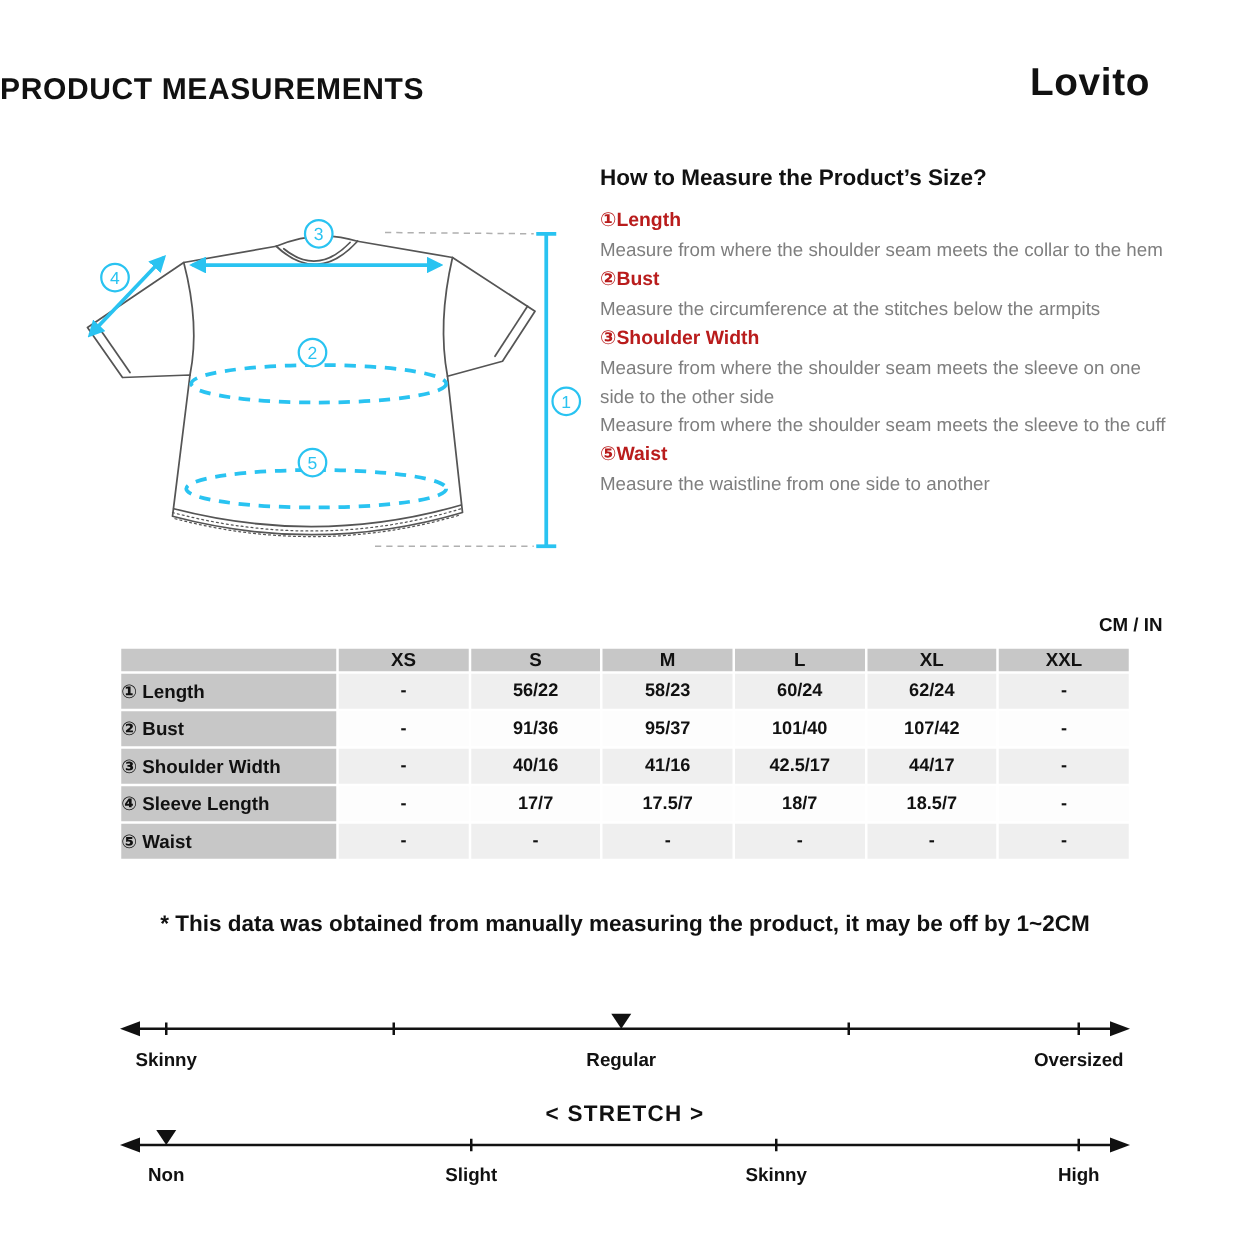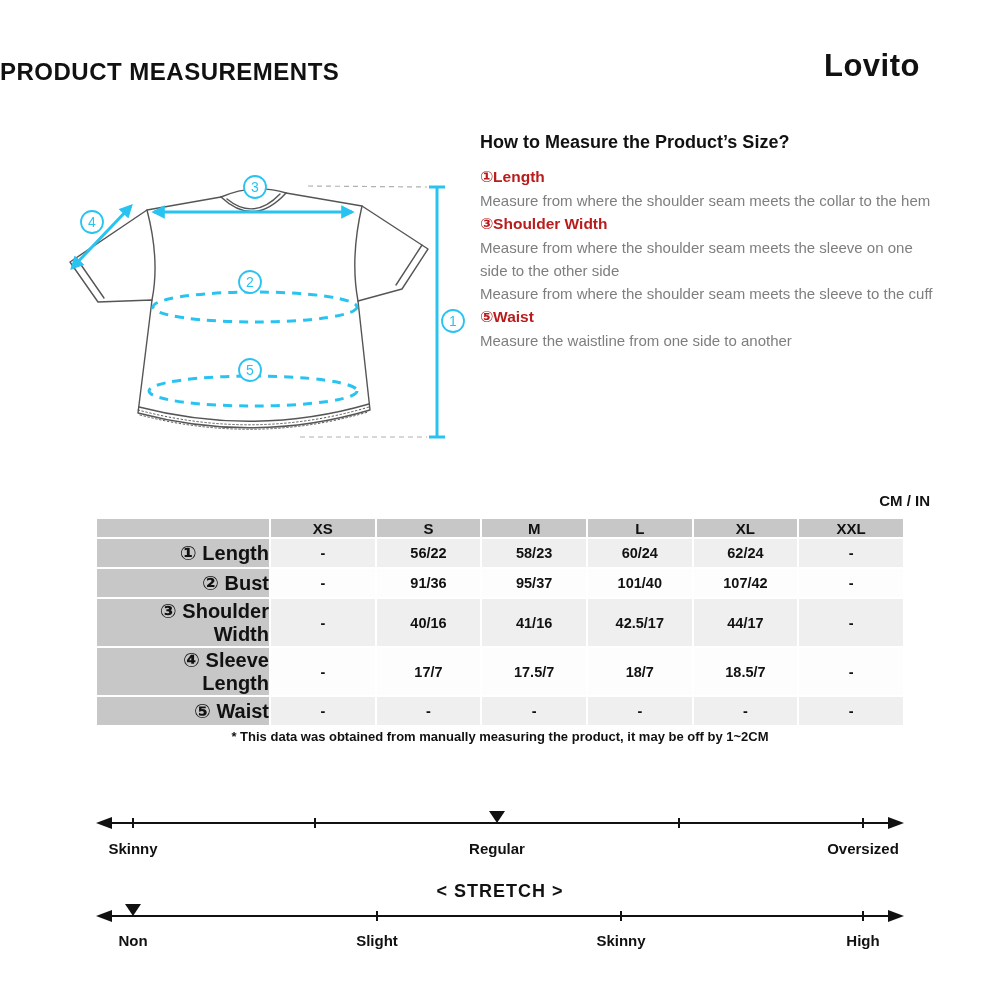--- a/index.html
+++ b/index.html
@@ -18,28 +18,28 @@
   .mi-label { font-size:15.5px; font-weight:700; line-height:24px; color:#b91c1c; }
   .mi-desc  { font-size:15px; color:#7e7e7e; line-height:23px; }
 
   .units { position:absolute; top:492px; right:70px; font-size:15px; font-weight:700; }
 
   table.size { position:absolute; left:95px; top:517px; width:810px;
                border-collapse:separate; border-spacing:2px; table-layout:fixed; }
   table.size col.c0 { width:172px; }
   table.size th, table.size td { text-align:center; vertical-align:middle; }
   table.size thead th { background:#c7c7c7; height:18px; font-size:15px; font-weight:700; }
-  table.size td.rowlabel { background:#c7c7c7; text-align:right; padding-left:16px;
-                           font-size:20px; font-weight:600; }
+  table.size td.rowlabel { background:#c7c7c7; text-align:left; padding-left:0;
+                           font-size:15px; font-weight:600; }
   table.size tbody td { height:28px; font-size:14.5px; font-weight:700; }
   table.size tbody tr:nth-child(odd)  td:not(.rowlabel) { background:#efefef; }
   table.size tbody tr:nth-child(even) td:not(.rowlabel) { background:#fdfdfd; }
 
   .footnote { position:absolute; top:729px; left:0; width:1000px; text-align:center;
-              font-size:13px; font-weight:700; }
+              font-size:18px; font-weight:700; }
 
   .scale-title { position:absolute; left:0; width:1000px; text-align:center;
                  font-size:18px; font-weight:700; letter-spacing:1px; }
   .scale-svg { position:absolute; left:0; width:1000px; height:28px; }
   .scale-labels span { position:absolute; transform:translateX(-50%);
                        font-size:15px; font-weight:700; white-space:nowrap; }
 </style>
 </head>
 <body>
 
@@ -99,20 +99,24 @@
   </svg>
 
   <div class="howto">
     <div class="howto-title">How to Measure the Product’s Size?</div>
 
     <div class="mi">
       <div class="mi-label">①Length</div>
       <div class="mi-desc">Measure from where the shoulder seam meets the collar to the hem</div>
     </div>
     <div class="mi">
+      <div class="mi-label">②Bust</div>
+      <div class="mi-desc">Measure the circumference at the stitches below the armpits</div>
+    </div>
+    <div class="mi">
       <div class="mi-label">③Shoulder Width</div>
       <div class="mi-desc">Measure from where the shoulder seam meets the sleeve on one side to the other side</div>
     </div>
     <div class="mi">
       <div class="mi-desc">Measure from where the shoulder seam meets the sleeve to the cuff</div>
     </div>
     <div class="mi">
       <div class="mi-label">⑤Waist</div>
       <div class="mi-desc">Measure the waistline from one side to another</div>
     </div>

